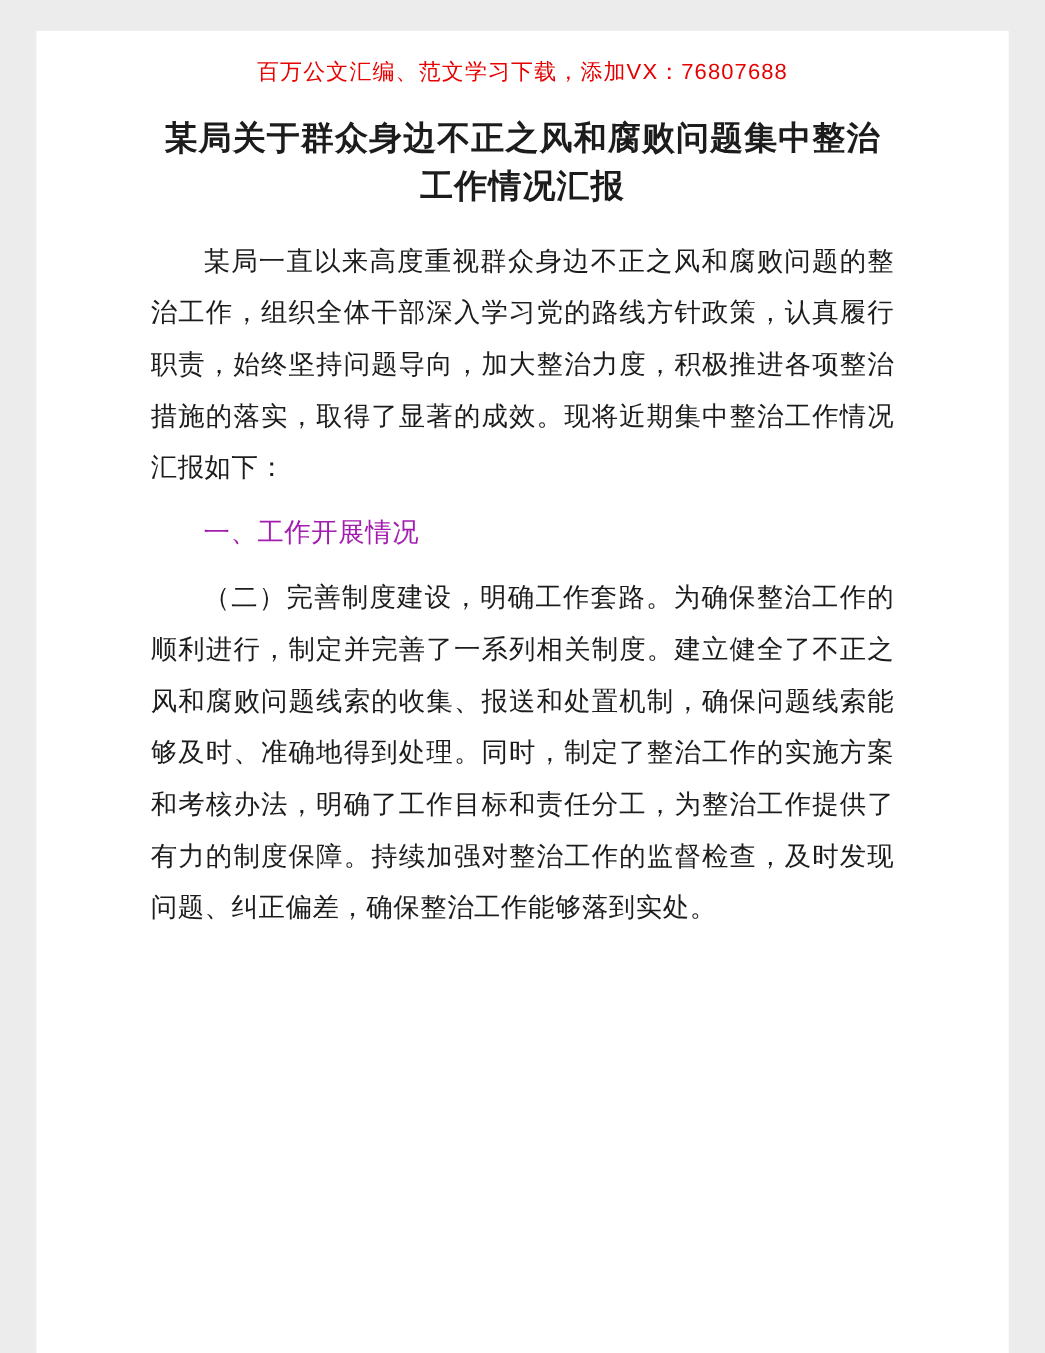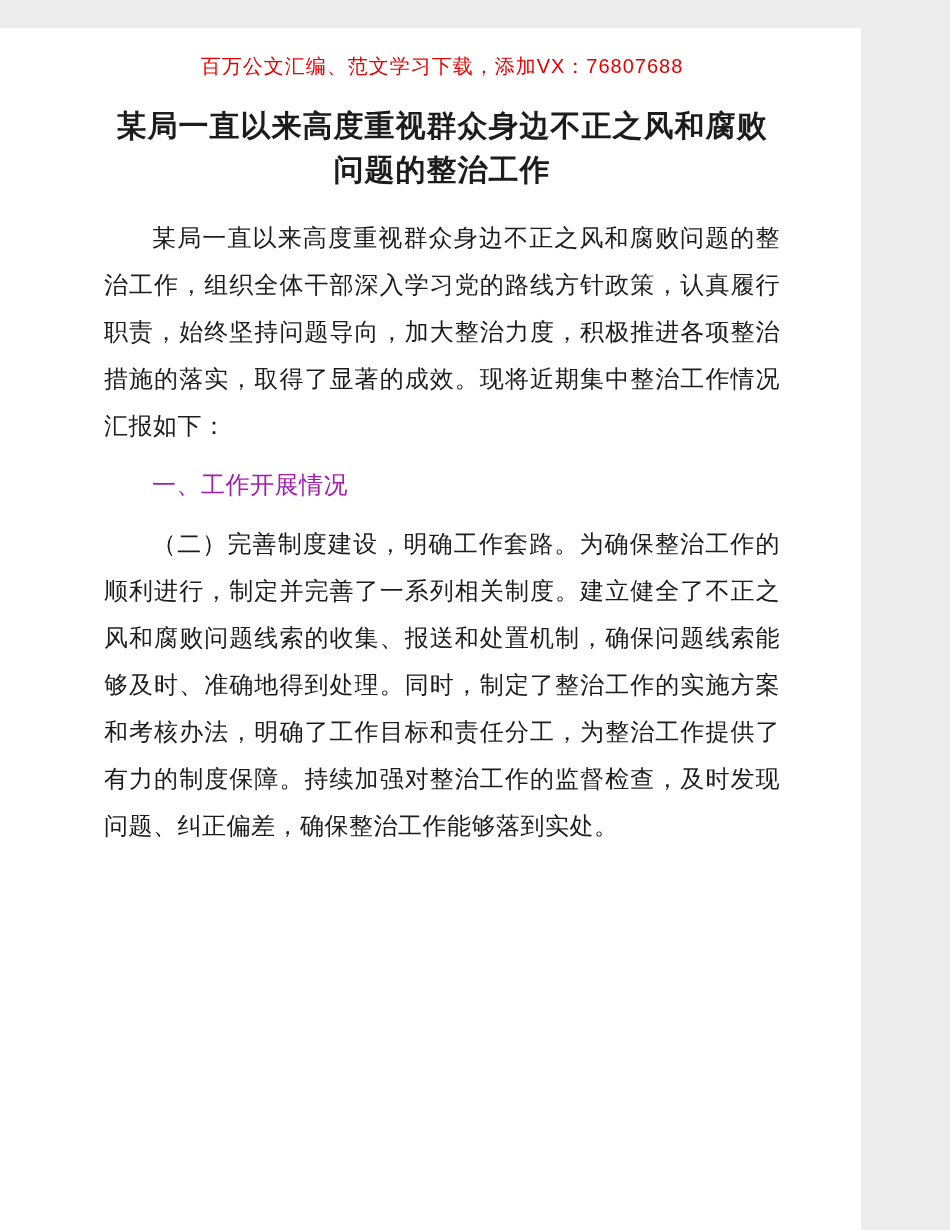--- a/index.html
+++ b/index.html
@@ -2,21 +2,21 @@
 <html><head>
 <meta charset="utf-8">
 <style>
   * { margin: 0; padding: 0; box-sizing: border-box; }
   html, body {
     width: 950px;
     background: #ececec;
     font-family: "Liberation Sans", "DejaVu Sans", sans-serif;
   }
   .viewport {
-    width: 861px;
+    width: 950px;
     height: 1230px;
     overflow: hidden;
     background: #ececec;
   }
   .page {
     width: 884px;
     min-height: 1202px;
     margin: 28px auto 0 auto;
     background: #ffffff;
     padding: 24px 104px 60px 104px;
@@ -57,21 +57,21 @@
   }
 </style>
 </head>
 <body>
 
 <div class="viewport">
   <div class="page">
 
     <div class="header-notice">百万公文汇编、范文学习下载，添加VX：76807688</div>
 
-    <h1 class="doc-title">某局一直以来高度重视群众身边不正之风和腐败问题的整治工作</h1>
+    <h1 class="doc-title">某局关于群众身边不正之风和腐败问题集中整治工作情况汇报</h1>
 
     <p class="doc-paragraph">某局一直以来高度重视群众身边不正之风和腐败问题的整治工作，组织全体干部深入学习党的路线方针政策，认真履行职责，始终坚持问题导向，加大整治力度，积极推进各项整治措施的落实，取得了显著的成效。现将近期集中整治工作情况汇报如下：</p>
 
     <p class="section-heading">一、工作开展情况</p>
 
 
     <p class="doc-paragraph">（二）完善制度建设，明确工作套路。为确保整治工作的顺利进行，制定并完善了一系列相关制度。建立健全了不正之风和腐败问题线索的收集、报送和处置机制，确保问题线索能够及时、准确地得到处理。同时，制定了整治工作的实施方案和考核办法，明确了工作目标和责任分工，为整治工作提供了有力的制度保障。持续加强对整治工作的监督检查，及时发现问题、纠正偏差，确保整治工作能够落到实处。</p>
 
   </div>
 </div>

